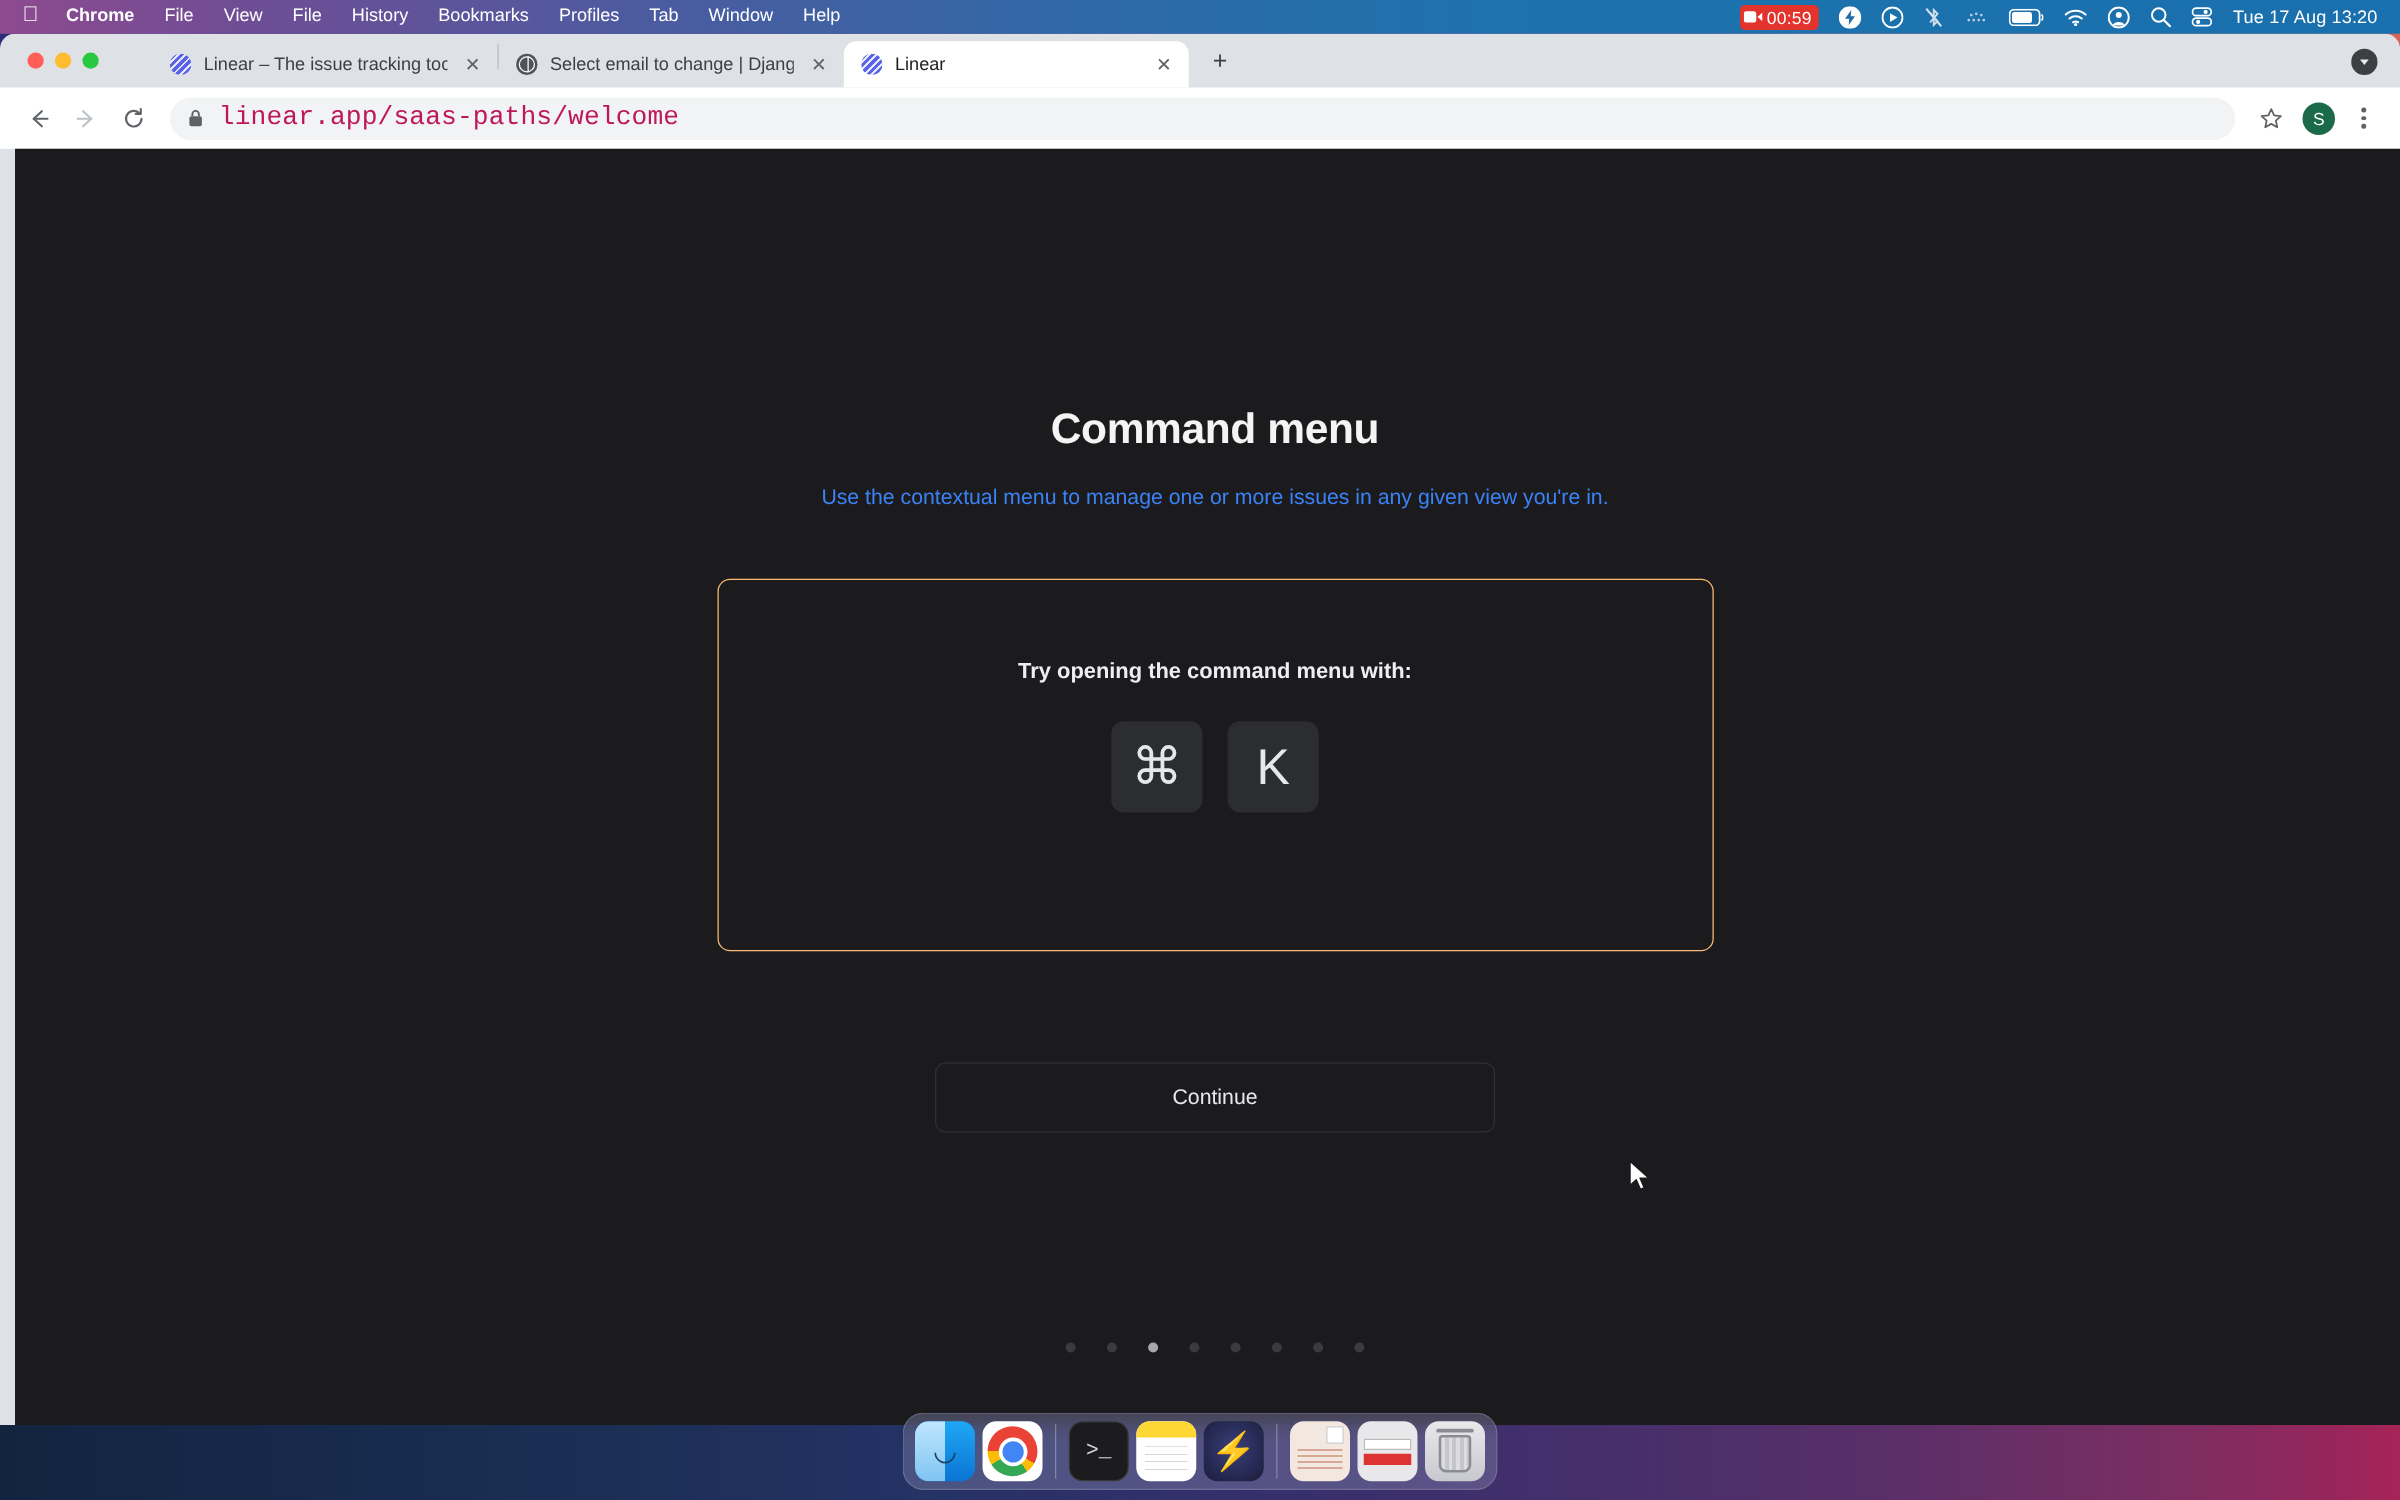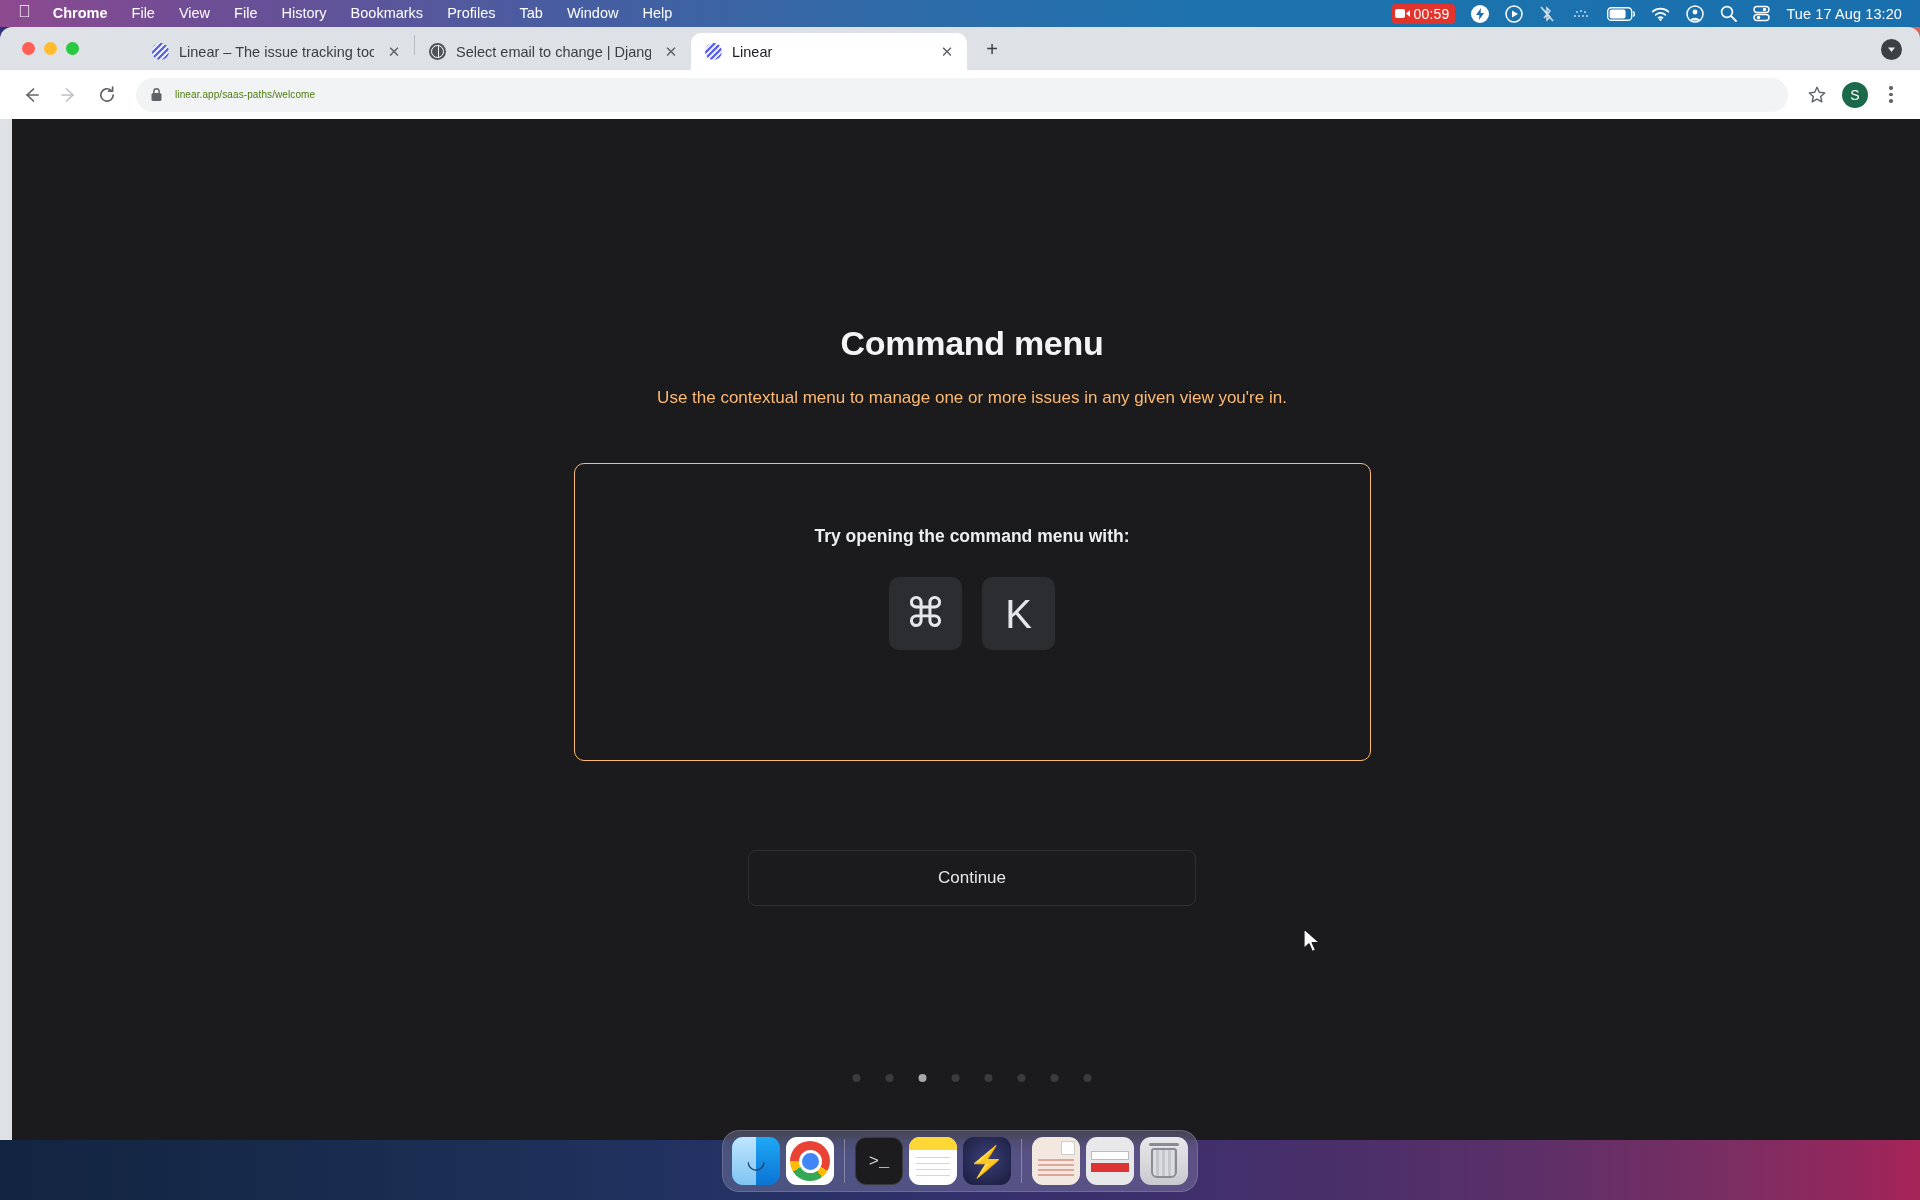--- a/index.html
+++ b/index.html
@@ -52,21 +52,21 @@
   .clock{ font-size:14.5px; letter-spacing:.1px; }
 
   
   #chrome{
     position:absolute; left:0; top:27px; width:1920px; height:1113px; z-index:30;
     background:#dee1e6;
     border-top-left-radius:12px; border-top-right-radius:12px;
     overflow:hidden;
   }
   
-  #tabstrip{ height:43px; position:relative; display:flex; align-items:flex-end; padding-left:30px;}
+  #tabstrip{ height:43px; position:relative; display:flex; align-items:flex-end; padding-left:14px;}
   .traffic{ display:flex; align-items:center; gap:9px; position:absolute; left:22px; top:15px;}
   .tl{ width:13px; height:13px; border-radius:50%; }
   .tl.red{ background:#ff5f57; } .tl.yellow{ background:#febc2e; } .tl.green{ background:#28c840; }
 
   .tabs{ display:flex; align-items:flex-end; margin-left:108px; height:43px; }
   .tab{
     display:flex; align-items:center; gap:10px;
     height:37px; width:276px; padding:0 10px 0 14px;
     border-radius:10px 10px 0 0; font-size:14.5px; color:#3c4043;
     position:relative;
@@ -100,21 +100,21 @@
 
   
   #toolbar{ height:49px; background:#fff; display:flex; align-items:center; padding:0 14px; gap:4px; }
   .navbtn{ width:34px;height:34px;border-radius:50%;display:flex;align-items:center;justify-content:center;color:#5f6368;flex:0 0 34px;}
   .navbtn.disabled{ color:#bdc1c6; }
   #omnibox{
     flex:1; height:34px; background:#f1f3f4; border-radius:17px;
     display:flex; align-items:center; padding:0 14px; margin:0 8px; gap:12px;
   }
   #omnibox .lock{ display:flex;align-items:center;color:#5f6368; }
-  #omnibox .url{ font-size:10px; color:#4d7c0f; letter-spacing:.1px; }
+  #omnibox .url{ font-size:21px; color:#be185d; letter-spacing:.1px;font-family:Liberation Mono, monospace; }
   .tb-right{ display:flex; align-items:center; gap:8px; }
   .star{ width:34px;height:34px;display:flex;align-items:center;justify-content:center;color:#5f6368;}
   .avatar{
     width:26px;height:26px;border-radius:50%;background:#1a6a4a;color:#fff;
     display:flex;align-items:center;justify-content:center;font-size:14px;font-weight:500;
   }
   .kebab{ width:30px;height:34px;display:flex;flex-direction:column;align-items:center;justify-content:center;gap:3px;}
   .kebab i{ width:3.5px;height:3.5px;border-radius:50%;background:#5f6368;display:block; }
 
   
@@ -126,21 +126,21 @@
   #page{
     width:100%; height:100%;
     display:flex; flex-direction:column; align-items:center;
     position:relative;
   }
   h1#title{
     margin-top:205px;
     font-size:34px; font-weight:600; color:#f4f4f5; letter-spacing:-.3px;
   }
   p#subtitle{
-    margin-top:25px; font-size:17px; color:#fdba74; font-weight:400;
+    margin-top:25px; font-size:17px; color:#3b82f6; font-weight:400;
   }
   #card{
     margin-top:55px;
     width:797px; height:298px;
     border:1px solid #fdba74; border-radius:10px;
     display:flex; flex-direction:column; align-items:center;
     background:rgba(255,255,255,0.004);
   }
   #card .card-title{
     margin-top:62px; font-size:17.5px; font-weight:600; color:#eceef1;

